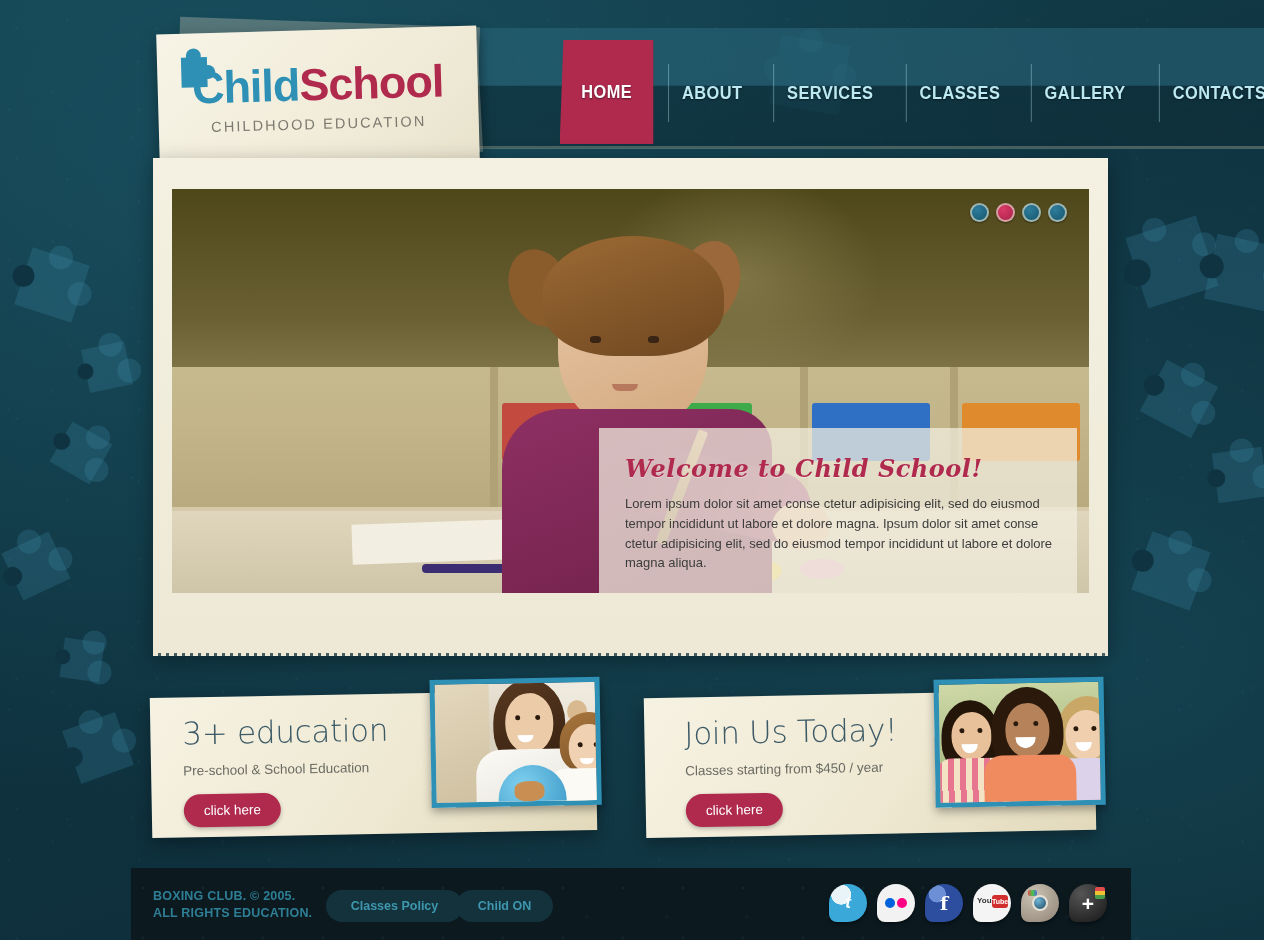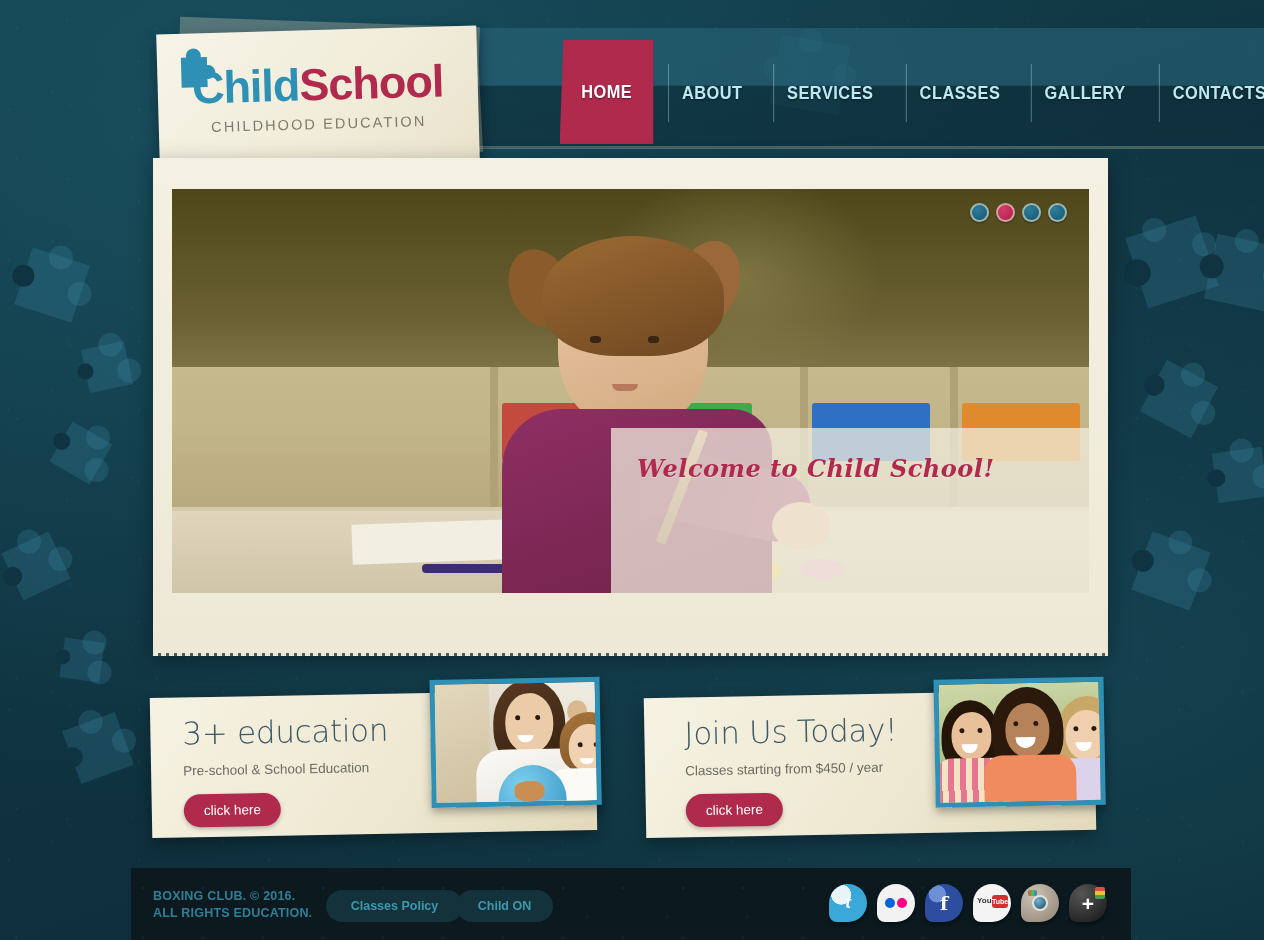--- a/index.html
+++ b/index.html
@@ -146,21 +146,21 @@
   #cr3 { left:486px; width:90px; background:#2f7a3b; transform:rotate(-1deg); }
   #blob1 { position:absolute; left:560px; bottom:10px; width:50px; height:24px; border-radius:50%; background:#f0d84a; opacity:.85; }
   #blob2 { position:absolute; left:628px; bottom:14px; width:44px; height:20px; border-radius:50%; background:#e9a9cd; opacity:.85; }
 
   #slider-dots { position:absolute; right:22px; top:14px; display:flex; gap:7px; z-index:5; }
   .dot { width:19px; height:19px; border-radius:50%; background:radial-gradient(circle at 35% 30%,#2f7d9c,#14566e);
          border:2px solid rgba(225,225,205,.65); cursor:pointer; box-shadow:0 1px 2px rgba(0,0,0,.4); }
   .dot.active { background:radial-gradient(circle at 35% 30%,#da3a66,#a8234a); }
 
   #caption {
-    position:absolute; right:0; bottom:0; width:478px; height:165px;
+    position:absolute; right:12px; bottom:0; width:478px; height:165px;
     background:rgba(242,238,222,.74);
     padding:26px 24px 0 26px; z-index:4;
   }
   #caption-title {
     font-family:"DejaVu Serif", serif; font-style:italic; font-weight:bold;
     color:#b02a4e; font-size:24px; letter-spacing:.5px; margin-bottom:11px;
     text-shadow:0 1px 0 rgba(255,255,255,.35);
   }
   #caption-text { color:#3c3c3c; font-size:13px; line-height:1.52; }
 
@@ -363,20 +363,21 @@
 
     <div id="slider-dots">
       <div class="dot"></div>
       <div class="dot active"></div>
       <div class="dot"></div>
       <div class="dot"></div>
     </div>
 
     <div id="caption">
       <div id="caption-title">Welcome to Child School!</div>
+      <div id="caption-text">Lorem ipsum dolor sit amet conse ctetur adipisicing elit, sed do eiusmod tempor incididunt ut labore et dolore magna. Ipsum dolor sit amet conse ctetur adipisicing elit, sed do eiusmod tempor incididunt ut labore et dolore magna aliqua.</div>
     </div>
   </div>
 </div>
 
 <div class="promo" id="promo-1">
   <div class="promo-body">
     <div class="promo-title">3+ education</div>
     <div class="promo-sub">Pre-school &amp; School Education</div>
     <div class="promo-btn">click here</div>
   </div>
@@ -427,21 +428,21 @@
     <div class="eye" style="left:74px;top:38px;"></div>
     <div class="eye" style="left:94px;top:38px;"></div>
     <div class="smile" style="left:76px;top:54px;width:20px;height:11px;"></div>
     <div class="g2-body"></div>
   </div>
 </div>
 
 <div id="footer">
   <div id="footer-noise"></div>
   <div id="copyright">
-    <div>BOXING CLUB. © 2016.</div>
+    <div>BOXING CLUB. © 2005.</div>
     <div>ALL RIGHTS EDUCATION.</div>
   </div>
   <div class="foot-btn" id="btn-privacy">Classes Policy</div>
   <div class="foot-btn" id="btn-sound">Child ON</div>
 
   <div id="social">
     <div class="soc soc-tw">
         <span>t</span>
       </div>
     <div class="soc soc-fl">

